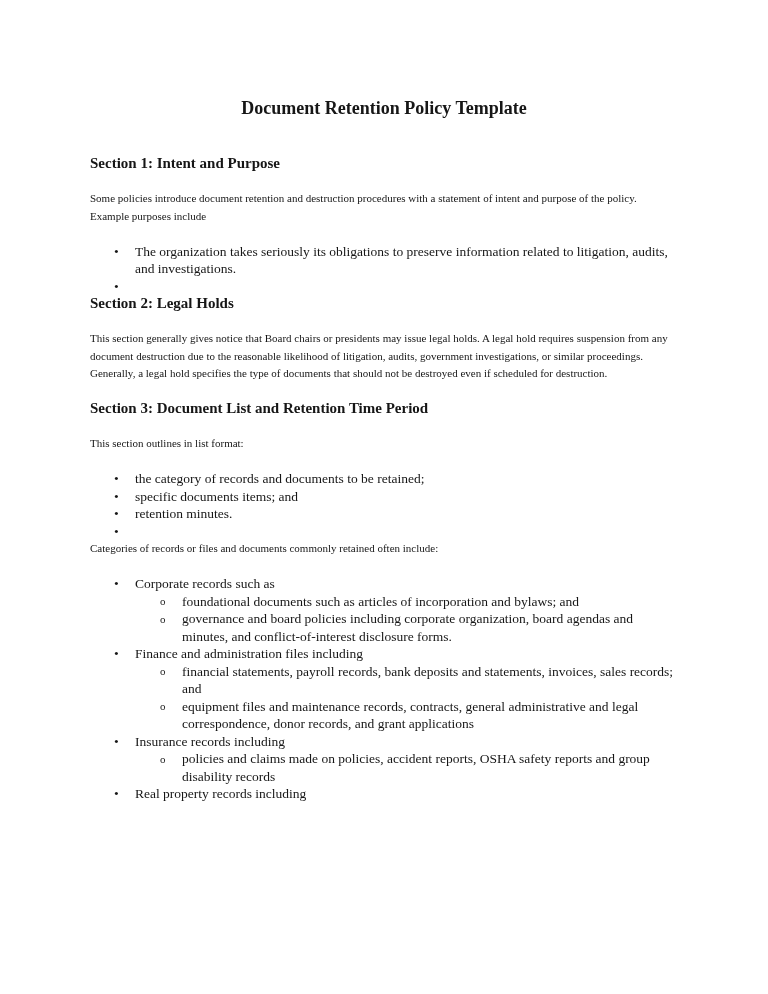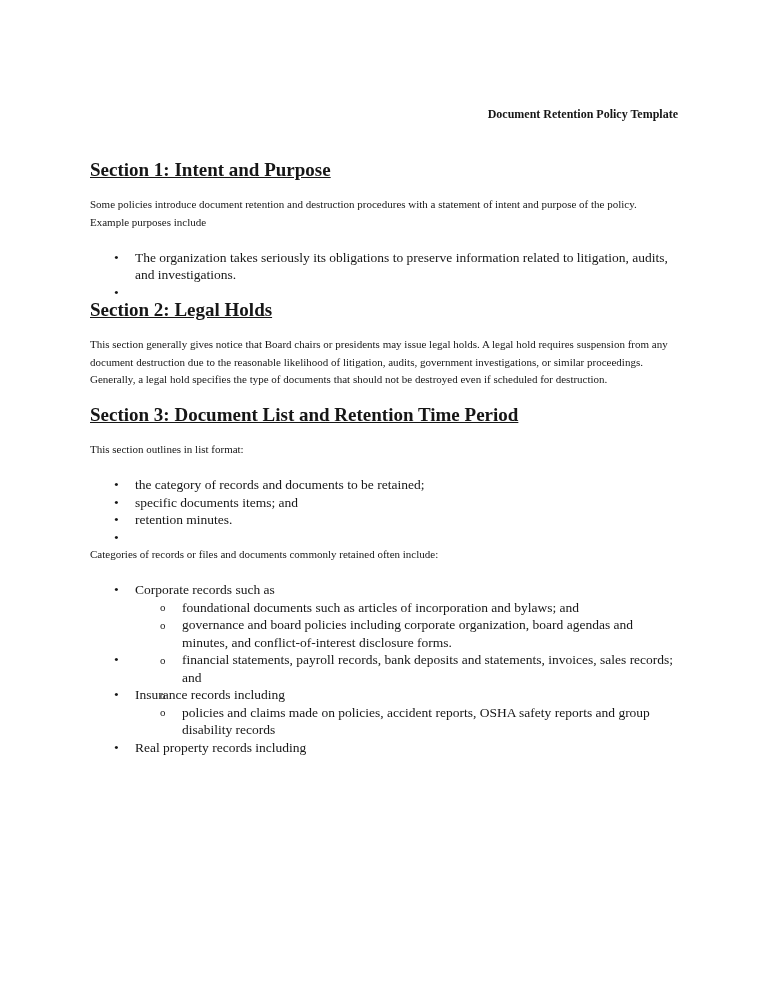--- a/index.html
+++ b/index.html
@@ -15,32 +15,31 @@
     color: #161616;
   }
   .doc-page {
     box-sizing: border-box;
     width: 768px;
     height: 994px;
     background: #ffffff;
     padding: 93px 90px 40px 90px;
   }
   .doc-title {
-    font-size: 12px;
+    font-size: 18px;
     font-weight: bold;
-    text-align: right;
+    text-align: center;
     line-height: 22px;
-    margin: 10px 0 36px 0;
+    margin: 4px 0 36px 0;
   }
   .doc-heading {
-    font-size: 19px;
+    font-size: 15px;
     font-weight: bold;
     line-height: 17.5px;
     margin: 17.5px 0;
-    text-decoration: underline;
   }
   .doc-para {
     font-size: 11px;
     line-height: 17.5px;
     margin: 17.5px 0;
   }
   ul.doc-list {
     list-style: none;
     margin: 17.5px 0;
     padding: 0;
@@ -137,27 +136,29 @@
         </li>
         <li>
           <span class="marker">o</span>
           <span>governance and board policies including corporate organization, board agendas and minutes, and conflict-of-interest disclosure forms.</span>
         </li>
       </ul>
     </li>
 
     <li>
       <span class="marker">•</span>
+      <span>Finance and administration files including</span>
       <ul class="list-l2">
         <li>
           <span class="marker">o</span>
           <span>financial statements, payroll records, bank deposits and statements, invoices, sales records; and</span>
         </li>
         <li>
           <span class="marker">o</span>
+          <span>equipment files and maintenance records, contracts, general administrative and legal correspondence, donor records, and grant applications</span>
         </li>
       </ul>
     </li>
 
     <li>
       <span class="marker">•</span>
       <span>Insurance records including</span>
       <ul class="list-l2">
         <li>
           <span class="marker">o</span>

